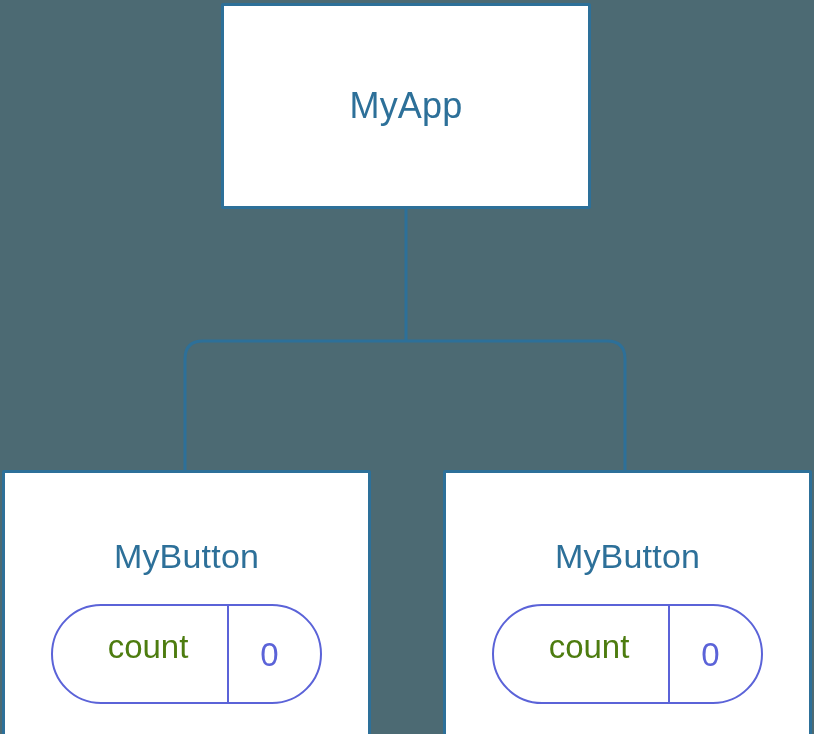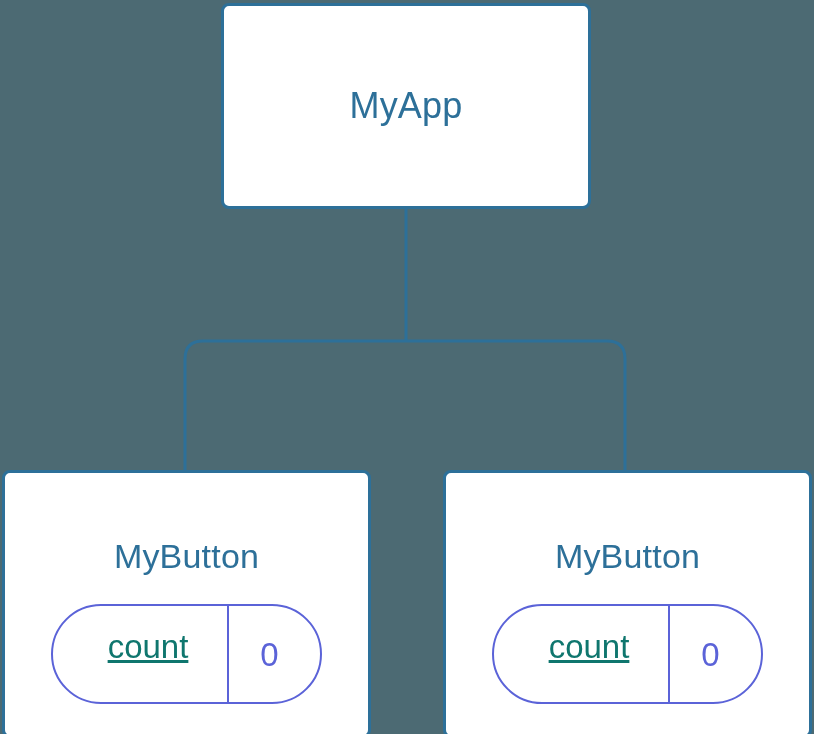--- a/index.html
+++ b/index.html
@@ -33,21 +33,21 @@
     pointer-events: none;
   }
 
   
   .node {
     position: absolute;
     z-index: 2;
     box-sizing: border-box;
     background: #ffffff;
     border: 3px solid #2d7099;
-    border-radius: 8px;
+    border-radius: 2px;
     display: flex;
     flex-direction: column;
     align-items: center;
   }
 
   .node-title {
     color: #2d7099;
     font-size: 34px;
     font-weight: 400;
     letter-spacing: 0.2px;
@@ -92,24 +92,23 @@
     align-items: stretch;
     background: transparent;
   }
   .pill-key {
     display: flex;
     align-items: center;
     justify-content: center;
     min-width: 174px;
     padding: 0 18px 16px 34px;
     box-sizing: border-box;
-    color: #0f766e;
+    color: #4d7c0f;
     font-size: 33px;
     line-height: 1;
-    text-decoration: underline;
   }
   .pill-divider {
     width: 2px;
     background: #5b63d8;
     flex: 0 0 2px;
   }
   .pill-value {
     display: flex;
     align-items: center;
     justify-content: center;

